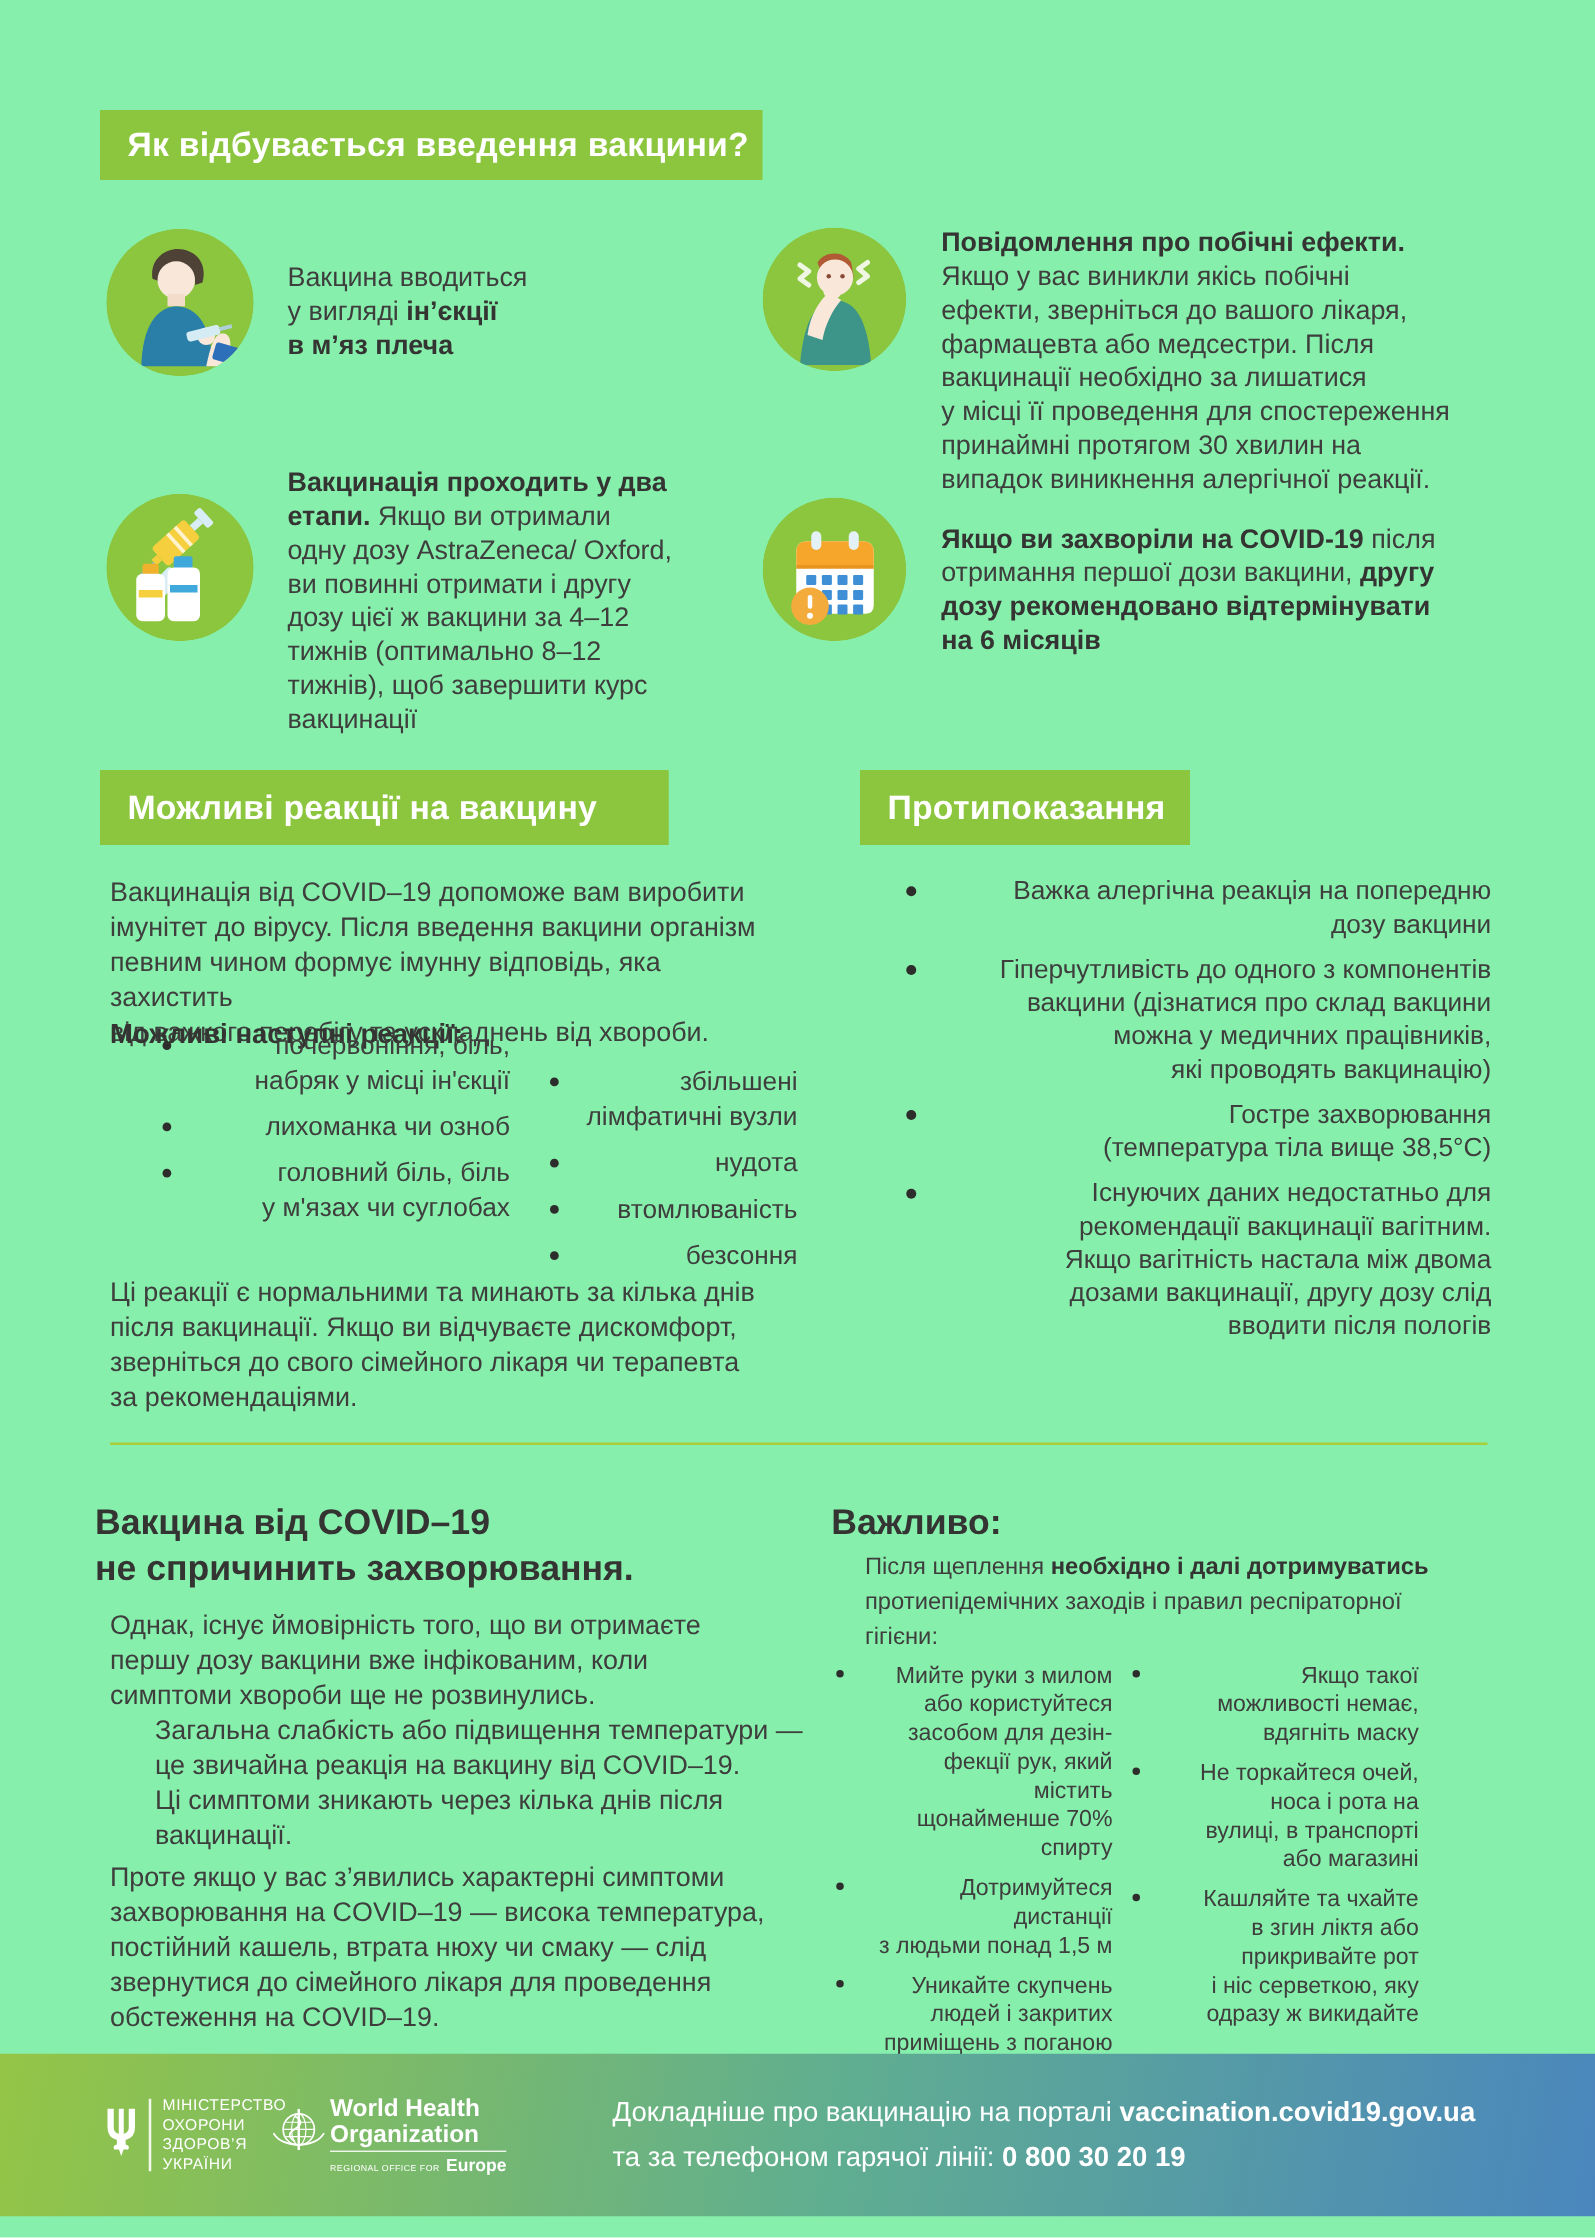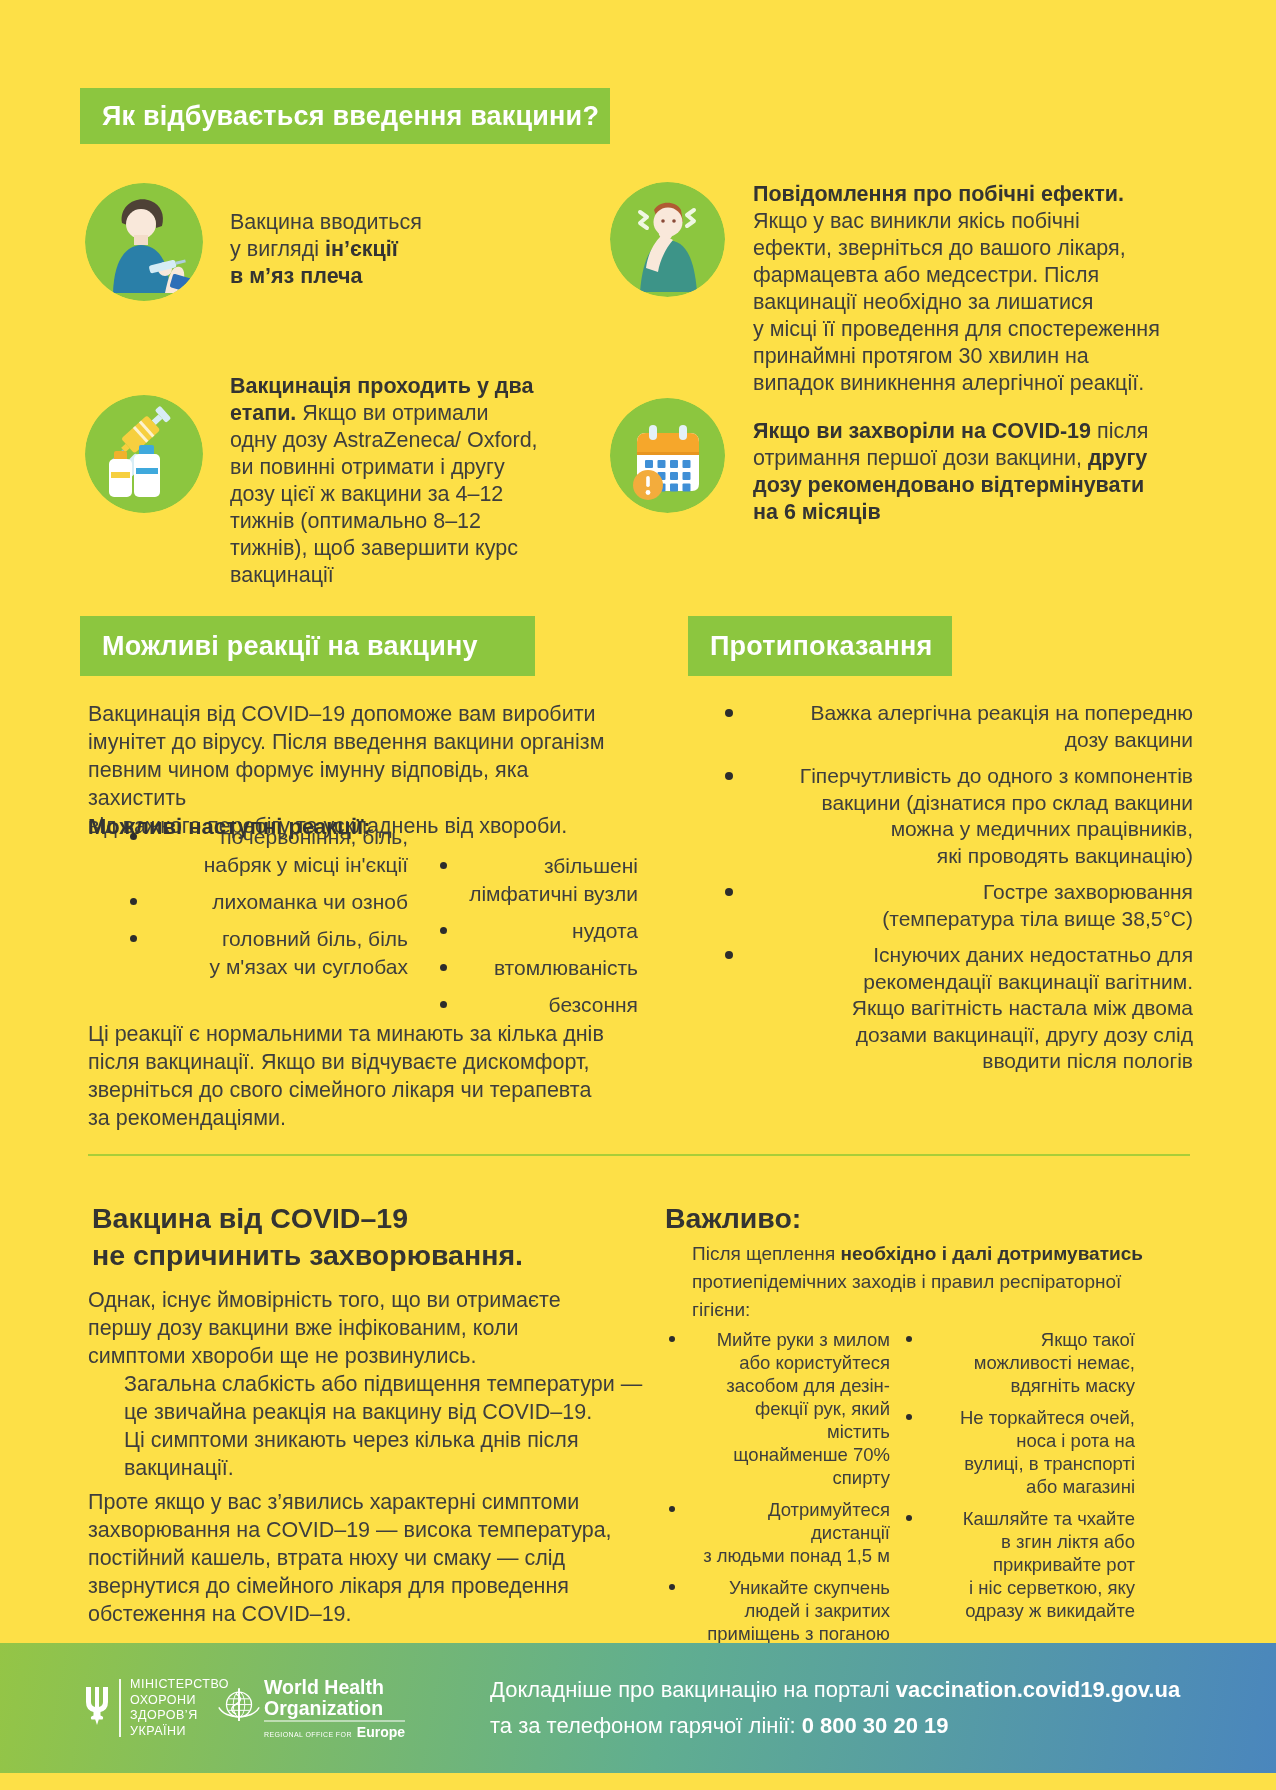--- a/index.html
+++ b/index.html
@@ -1,18 +1,18 @@
 <!DOCTYPE html>
 <html><head>
 <meta charset="utf-8">
 <style>
   * { margin:0; padding:0; box-sizing:border-box; }
   html,body { background:#ffffff; }
   .page {
-    position:relative; width:1276px; height:1790px; background:#fde047;
+    position:relative; width:1276px; height:1790px; background:#86efac;
     font-family:"Liberation Sans", sans-serif; color:#3E3E3D; overflow:hidden;
   }
   .abs { position:absolute; }
   strong { font-weight:700; color:#343432; }
 
   
   .bar {
     background:#8CC63F; color:#fff; font-weight:700; font-size:27px;
     display:flex; align-items:center; padding-left:22px; letter-spacing:.2px;
   }
@@ -47,21 +47,21 @@
   #reactions-col1 { left:128px; top:823px; width:280px; }
   #reactions-col2 { left:438px; top:852px; width:200px; }
 
   ul.contra li { padding-left:32px; font-size:21px; line-height:26.5px; margin-bottom:10px; }
   ul.contra li::before { width:8px; height:8px; left:2px; top:9px; }
   #contra-list { left:723px; top:700px; width:470px; }
 
   #divider { left:88px; top:1154px; width:1102px; height:2px; background:#A9CE38; }
 
   .h-big { font-size:28.5px; font-weight:700; color:#343432; line-height:37px; }
-  #nd-title  { left:92px; top:1200px; width:520px; }
+  #nd-title  { left:76px; top:1200px; width:520px; }
   #nd-p1 { left:88px; top:1286px; width:520px; }
   #nd-p2 { left:88px; top:1370px; width:520px;margin-left:36px; }
   #nd-p3 { left:88px; top:1488px; width:525px; }
 
   #imp-title { left:665px; top:1200px; width:300px; }
   #imp-intro { left:692px; top:1240px; width:500px; font-size:19px; line-height:28px; white-space:pre-line; }
   ul.imp li { padding-left:19px; font-size:18.5px; line-height:23px; margin-bottom:9px; }
   ul.imp li::before { width:6px; height:6px; left:1px; top:8px; }
   #imp-col1 { left:668px; top:1328px; width:222px; }
   #imp-col2 { left:905px; top:1328px; width:230px; }

